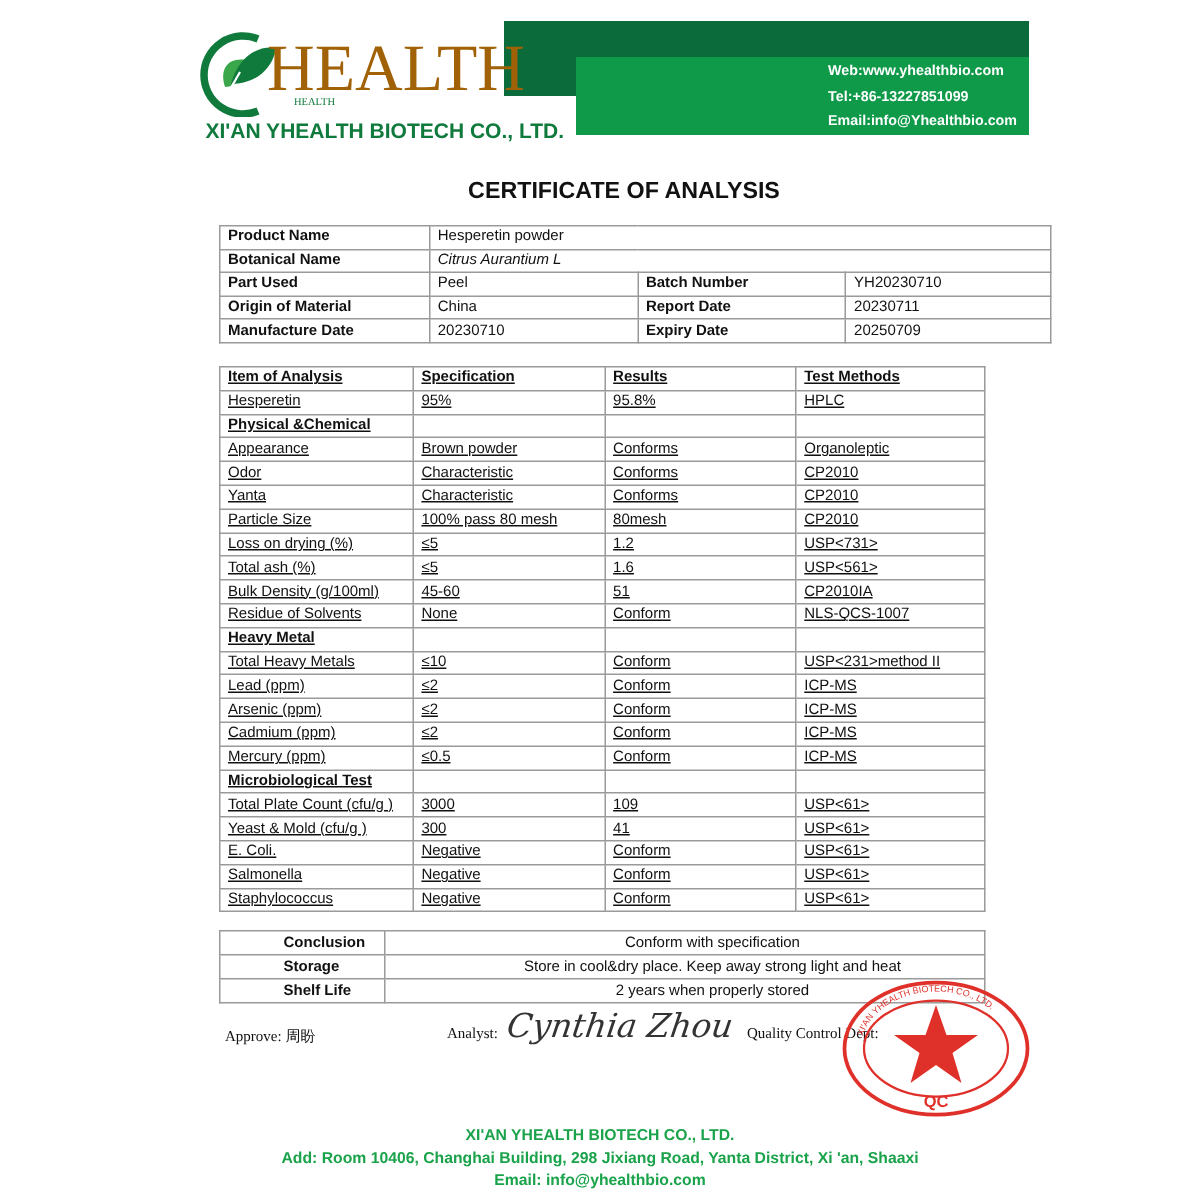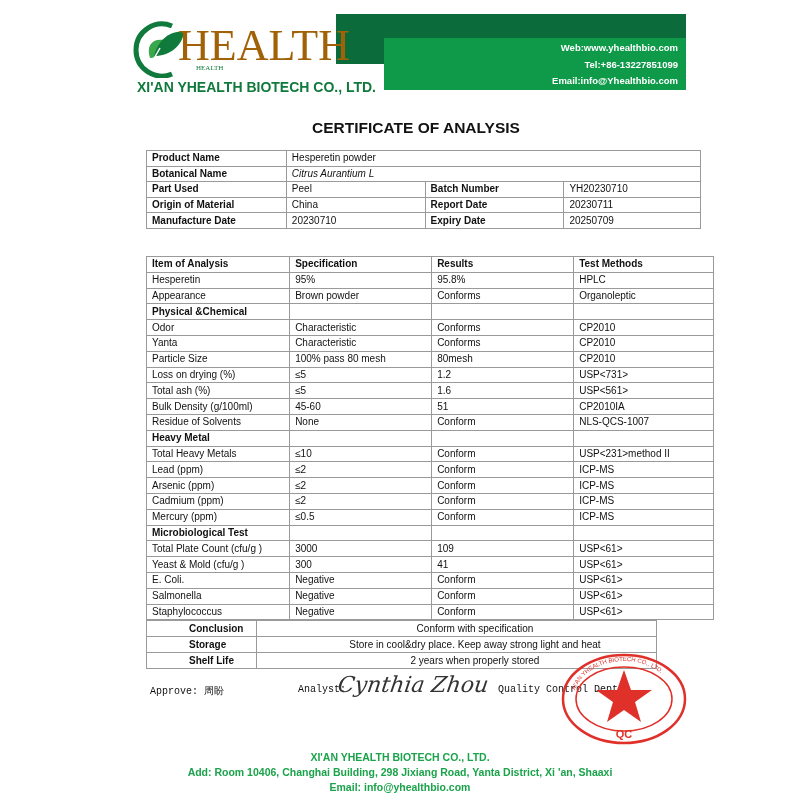--- a/index.html
+++ b/index.html
@@ -1,35 +1,35 @@
 <!DOCTYPE html>
 <html><head>
 <meta charset="utf-8">
 <style>
   html,body{margin:0;padding:0;background:#fff;}
   body{width:800px;height:800px;position:relative;overflow:hidden;font-family:"Liberation Sans",sans-serif;color:#111;}
   .hdr-dark{position:absolute;left:336px;top:14px;width:350px;height:50px;background:#0b6b3a;}
   .hdr-light{position:absolute;left:384px;top:38px;width:302px;height:52px;background:#0f9a4a;}
-  .hdr-contact{position:absolute;right:122px;top:40px;text-align:right;color:#fff;font-weight:bold;font-size:9.5px;line-height:16.5px;}
+  .hdr-contact{position:absolute;right:122px;top:40px;text-align:left;color:#fff;font-weight:bold;font-size:9.5px;line-height:16.5px;}
   .logo{position:absolute;left:132px;top:18px;width:200px;height:60px;}
   .brand{position:absolute;left:178px;top:26px;font-family:"Liberation Serif",serif;font-size:44px;color:#a16207;letter-spacing:0px;line-height:40px;}
   .natural{position:absolute;left:196px;top:64px;font-family:"Liberation Serif",serif;font-size:7px;color:#0f7a3c;}
   .company{position:absolute;left:137px;top:79px;font-weight:bold;font-size:14px;color:#0f7a3c;}
   .title{position:absolute;left:16px;width:800px;top:119px;text-align:center;font-weight:bold;font-size:15.5px;}
   table{border-collapse:collapse;position:absolute;font-size:10px;}
   td{border:1px solid #9a9a9a;padding:0 5px;height:14.6px;line-height:14px;white-space:nowrap;}
   .b{font-weight:bold;}
   .i{font-style:italic;}
   .t1{left:146px;top:150px;width:555px;}
-  .t2{left:146px;top:256px;width:568px;}
+  .t2{left:146px;top:244px;width:511px;text-decoration:underline;}
   .t2 td{height:14.8px;}
   .t3{left:146px;top:620px;width:511px;}
   .t3 td{height:15px;padding-left:42px;}
   .c{text-align:center;}
-  .sig{position:absolute;top:684px;font-family:Liberation Mono, monospace;font-size:10px;}
+  .sig{position:absolute;top:684px;font-family:Liberation Serif, serif;font-size:10px;}
   .cursive{position:absolute;left:338px;top:672px;font-family:"DejaVu Serif",serif;font-style:italic;font-size:22px;color:#333;transform:skewX(-8deg);}
   .stamp{position:absolute;left:560px;top:652px;width:128px;height:94px;}
   .footer{position:absolute;left:0;width:800px;top:750px;text-align:center;color:#1aa34a;font-weight:bold;font-size:10.5px;line-height:15px;}
 </style>
 </head>
 <body>
 
 <div class="hdr-dark"></div>
 <div class="hdr-light"></div>
 <div class="hdr-contact">
@@ -103,30 +103,30 @@
   </tr>
   </tbody>
     <tbody id="analysis-body">
       <tr>
         <td>Hesperetin</td>
         <td>95%</td>
         <td>95.8%</td>
         <td>HPLC</td>
       </tr>
       <tr>
+        <td class="b">Physical &amp;Chemical</td>
+        <td></td>
+        <td></td>
+        <td></td>
+      </tr>
+      <tr>
         <td>Appearance</td>
         <td>Brown powder</td>
         <td>Conforms</td>
         <td>Organoleptic</td>
-      </tr>
-      <tr>
-        <td class="b">Physical &amp;Chemical</td>
-        <td></td>
-        <td></td>
-        <td></td>
       </tr>
       <tr>
         <td>Odor</td>
         <td>Characteristic</td>
         <td>Conforms</td>
         <td>CP2010</td>
       </tr>
       <tr>
         <td>Yanta</td>
         <td>Characteristic</td>

